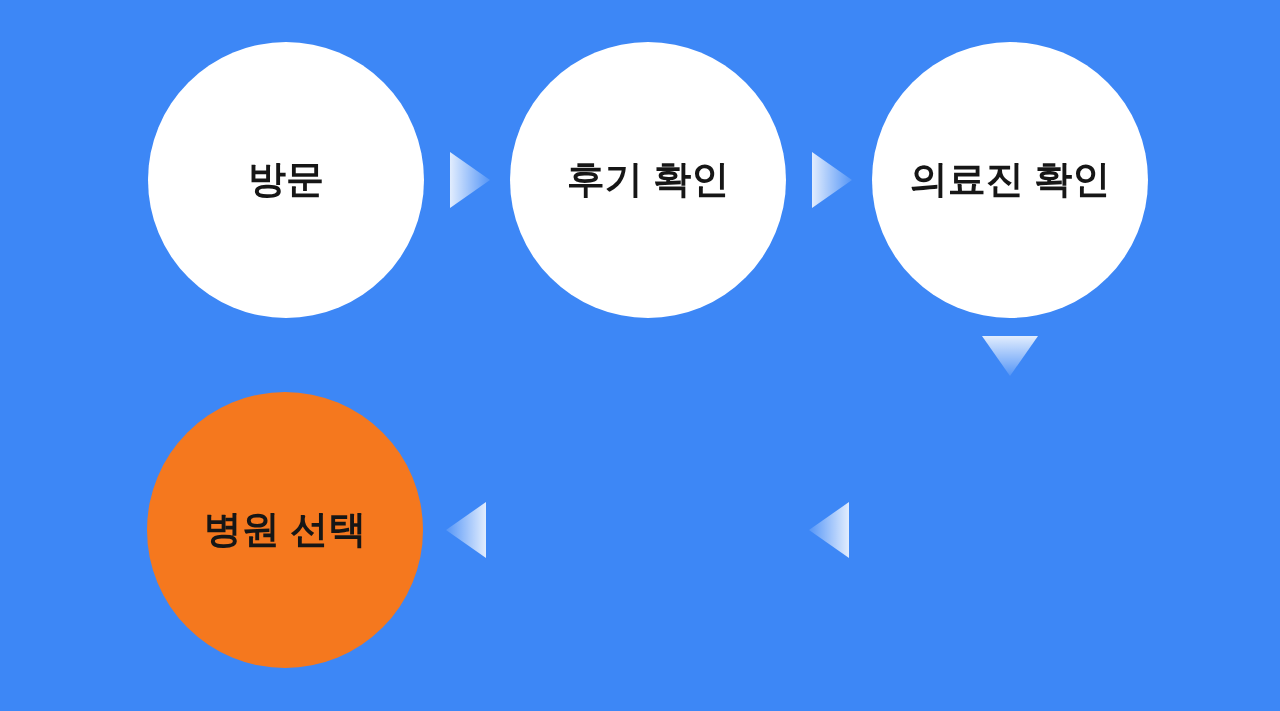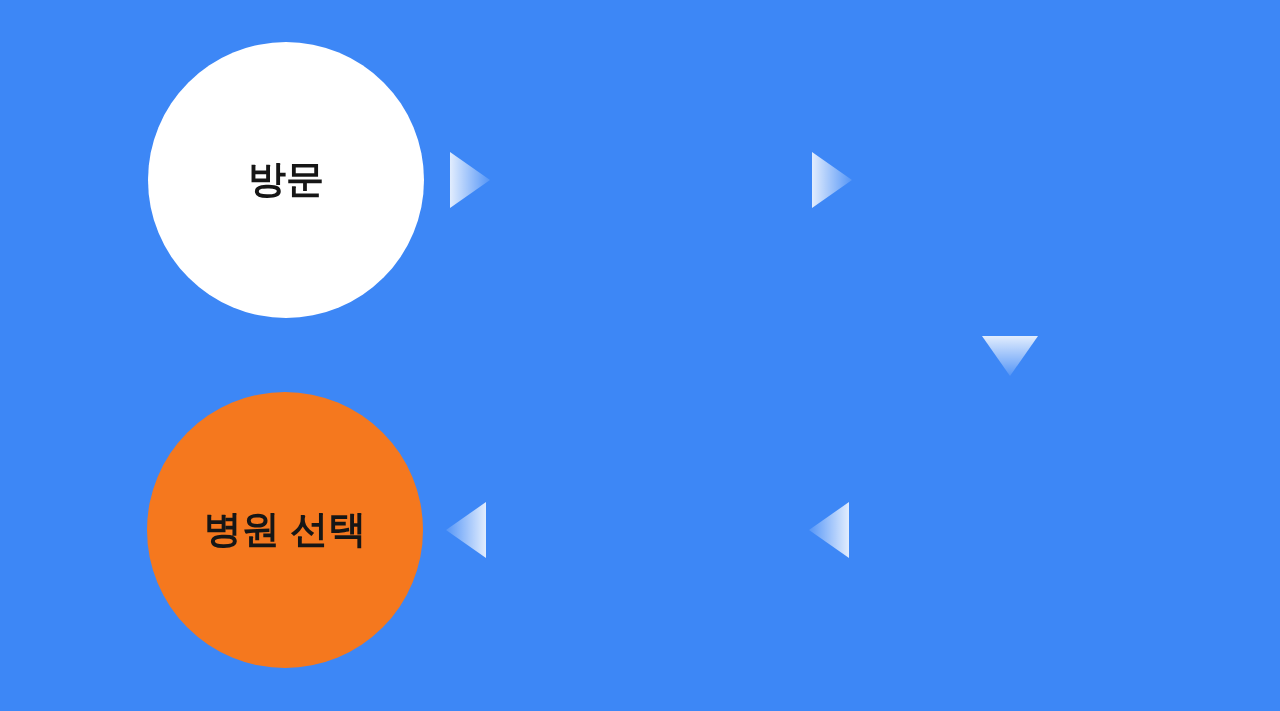--- a/index.html
+++ b/index.html
@@ -59,21 +59,23 @@
       </linearGradient>
       <linearGradient id="gradDown" x1="0" y1="0" x2="0" y2="1">
         <stop offset="0" stop-color="#ffffff" stop-opacity="0.85"></stop>
         <stop offset="1" stop-color="#ffffff" stop-opacity="0.12"></stop>
       </linearGradient>
     </defs>
   </svg>
 
   <div class="node" style="left:148px;top:42px;">방문</div>
 
+  <div class="node" style="left:510px;top:42px;">후기 확인</div>
 
+  <div class="node" style="left:872px;top:42px;">의료진 확인</div>
 
   <div class="node highlight" style="left:147px;top:392px;">병원 선택</div>
 
 
 
   <svg class="arrow" style="left:450px;top:152px;" width="40" height="56">
     <polygon points="0,0 40,28 0,56" fill="url(#gradRight)"></polygon>
   </svg>
 
   <svg class="arrow" style="left:812px;top:152px;" width="40" height="56">

